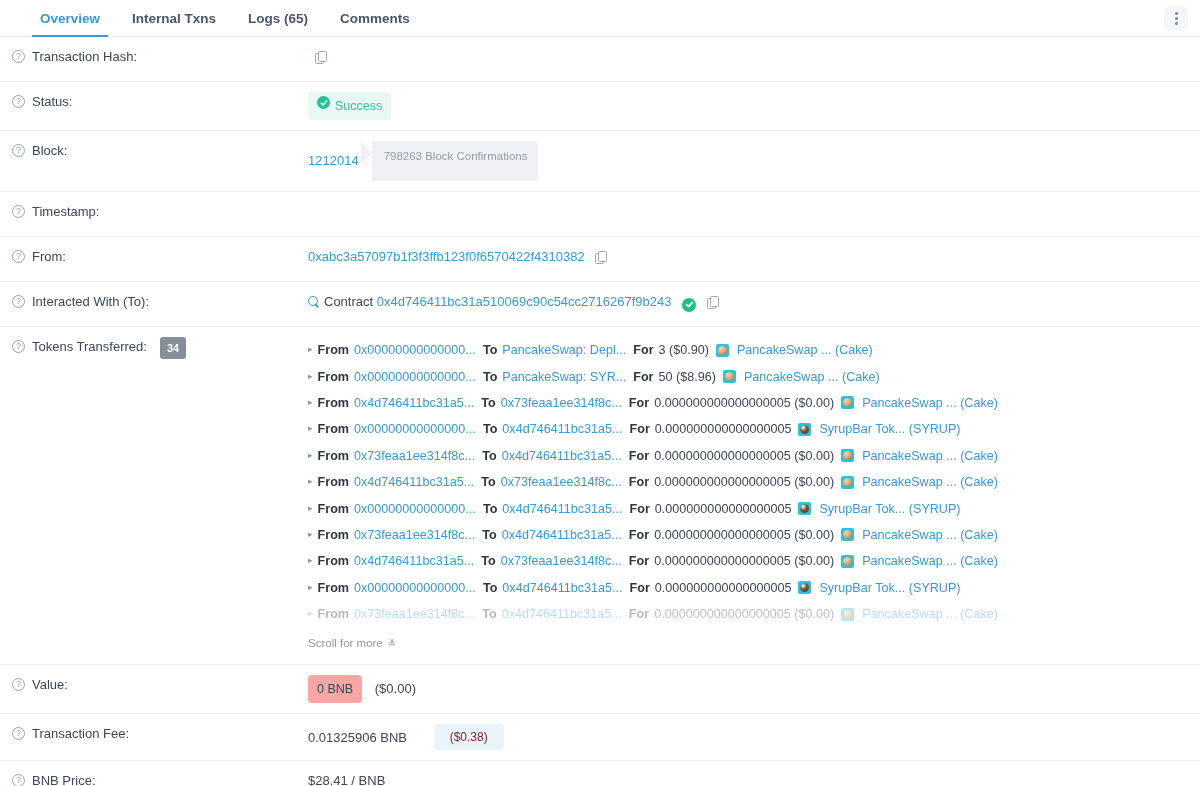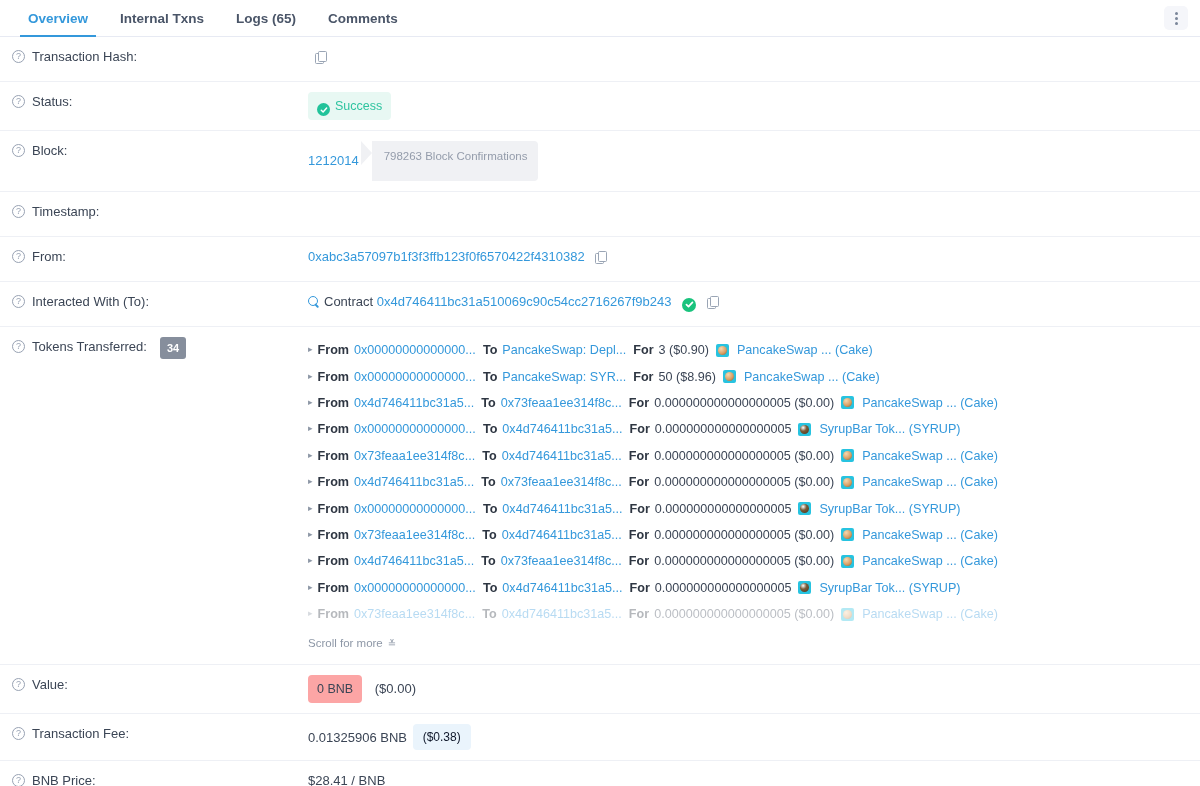--- a/index.html
+++ b/index.html
@@ -13,21 +13,21 @@
     overflow: hidden;
   }
 
   
   .tabs-bar {
     position: relative;
     height: 37px;
     border-bottom: 1px solid #e7eaf3;
     display: flex;
     align-items: stretch;
-    padding-left: 12px;
+    padding-left: 24px;
   }
   .tab {
     display: flex; align-items: center;
     padding: 0 16px;
     font-size: 13.5px;
     color: #4a5568;
     font-weight: 600;
     cursor: pointer;
     position: relative;
     white-space: nowrap;
@@ -111,21 +111,21 @@
   .copy::before, .copy::after {
     content:""; position:absolute;
     border: 1.3px solid #9aa5b5; border-radius: 1.5px;
     background: #fff;
   }
   .copy::before { left: 0; top: 2px; width: 7px; height: 9px; }
   .copy::after  { left: 3px; top: 0; width: 7px; height: 9px; }
 
   
   .status-badge {
-    display: inline-flex; align-items: flex-end; gap: 5px;
+    display: inline-flex; align-items: flex-start; gap: 5px;
     background: #e8f8f3;
     color: #2fc4a0;
     border-radius: 4px;
     padding: 4px 9px;
     font-size: 12.5px;
   }
   .check-circle {
     width: 13px; height: 13px; border-radius: 50%;
     background: #21c39a;
     display: inline-flex; align-items:center; justify-content:center;
@@ -243,23 +243,23 @@
     margin-left: 13px;
     vertical-align: 1px;
   }
 
   
   .pill-grey {
     display:inline-block; background:#fca5a5; color:#3b4555;
     border-radius:4px; padding:4px 9px; font-size:12.5px;
   }
   .pill-blue {
-    display:inline-block; background:#eaf4fc; color:#0f172a;
-    border-radius:4px; padding:3px 10px; font-size:12px;
-    margin-left:2px; vertical-align:1px;
+    display:inline-block; background:#eaf4fc; color:#7f1d1d;
+    border-radius:4px; padding:3px 16px; font-size:12px;
+    margin-left:23px; vertical-align:1px;
   }
   .muted-paren { color:#3b4555; margin-left: 9px; }
 </style>
 </head>
 <body>
 
 <div class="tabs-bar">
   <div class="tab active">
     <span>Overview</span>
   </div>

